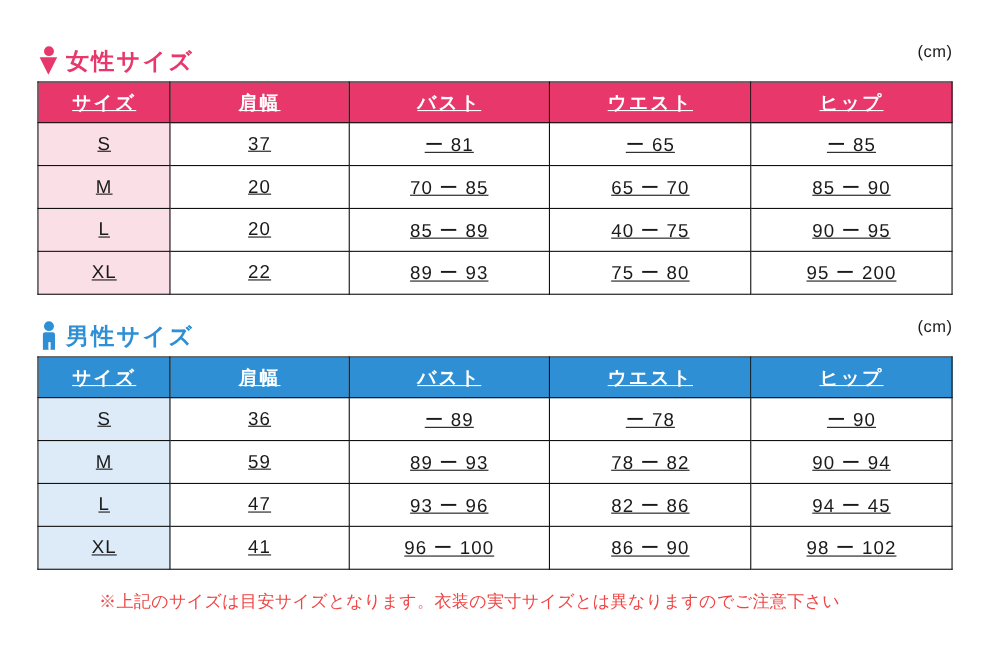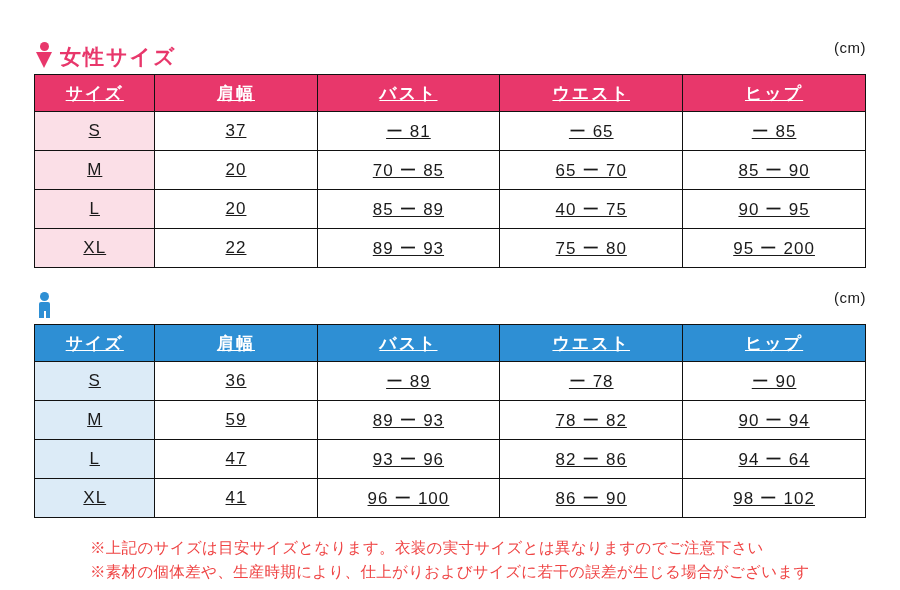--- a/index.html
+++ b/index.html
@@ -212,20 +212,21 @@
   </table>
 
   <div class="spacer"></div>
 
   <div class="section-head male">
     <span class="head-icon icon-male">
       <span class="head"></span>
         <span class="body"></span>
         <span class="legs"></span>
     </span>
+    <span class="head-title">男性サイズ</span>
     <span class="unit">(cm)</span>
   </div>
 
   <table class="tbl-male">
     <colgroup>
       <col class="c-size">
         <col class="c-sh">
         <col class="c-bust">
         <col class="c-waist">
         <col class="c-hip">
@@ -252,30 +253,29 @@
         <td>59</td>
         <td>89 ー  93</td>
         <td>78 ー 82</td>
         <td>90 ー  94</td>
       </tr>
       <tr>
         <td class="size-cell">L</td>
         <td>47</td>
         <td>93 ー  96</td>
         <td>82 ー 86</td>
-        <td>94 ー  64</td>
+        <td>94 ー  45</td>
       </tr>
       <tr>
         <td class="size-cell">XL</td>
         <td>41</td>
         <td>96 ー 100</td>
         <td>86 ー 90</td>
         <td>98 ー 102</td>
       </tr>
     </tbody>
   </table>
 
   <div class="notes">
     <div class="note-line">※上記のサイズは目安サイズとなります。衣装の実寸サイズとは異なりますのでご注意下さい</div>
-    <div class="note-line">※素材の個体差や、生産時期により、仕上がりおよびサイズに若干の誤差が生じる場合がございます</div>
   </div>
 
 </div>
 
 </body></html>

